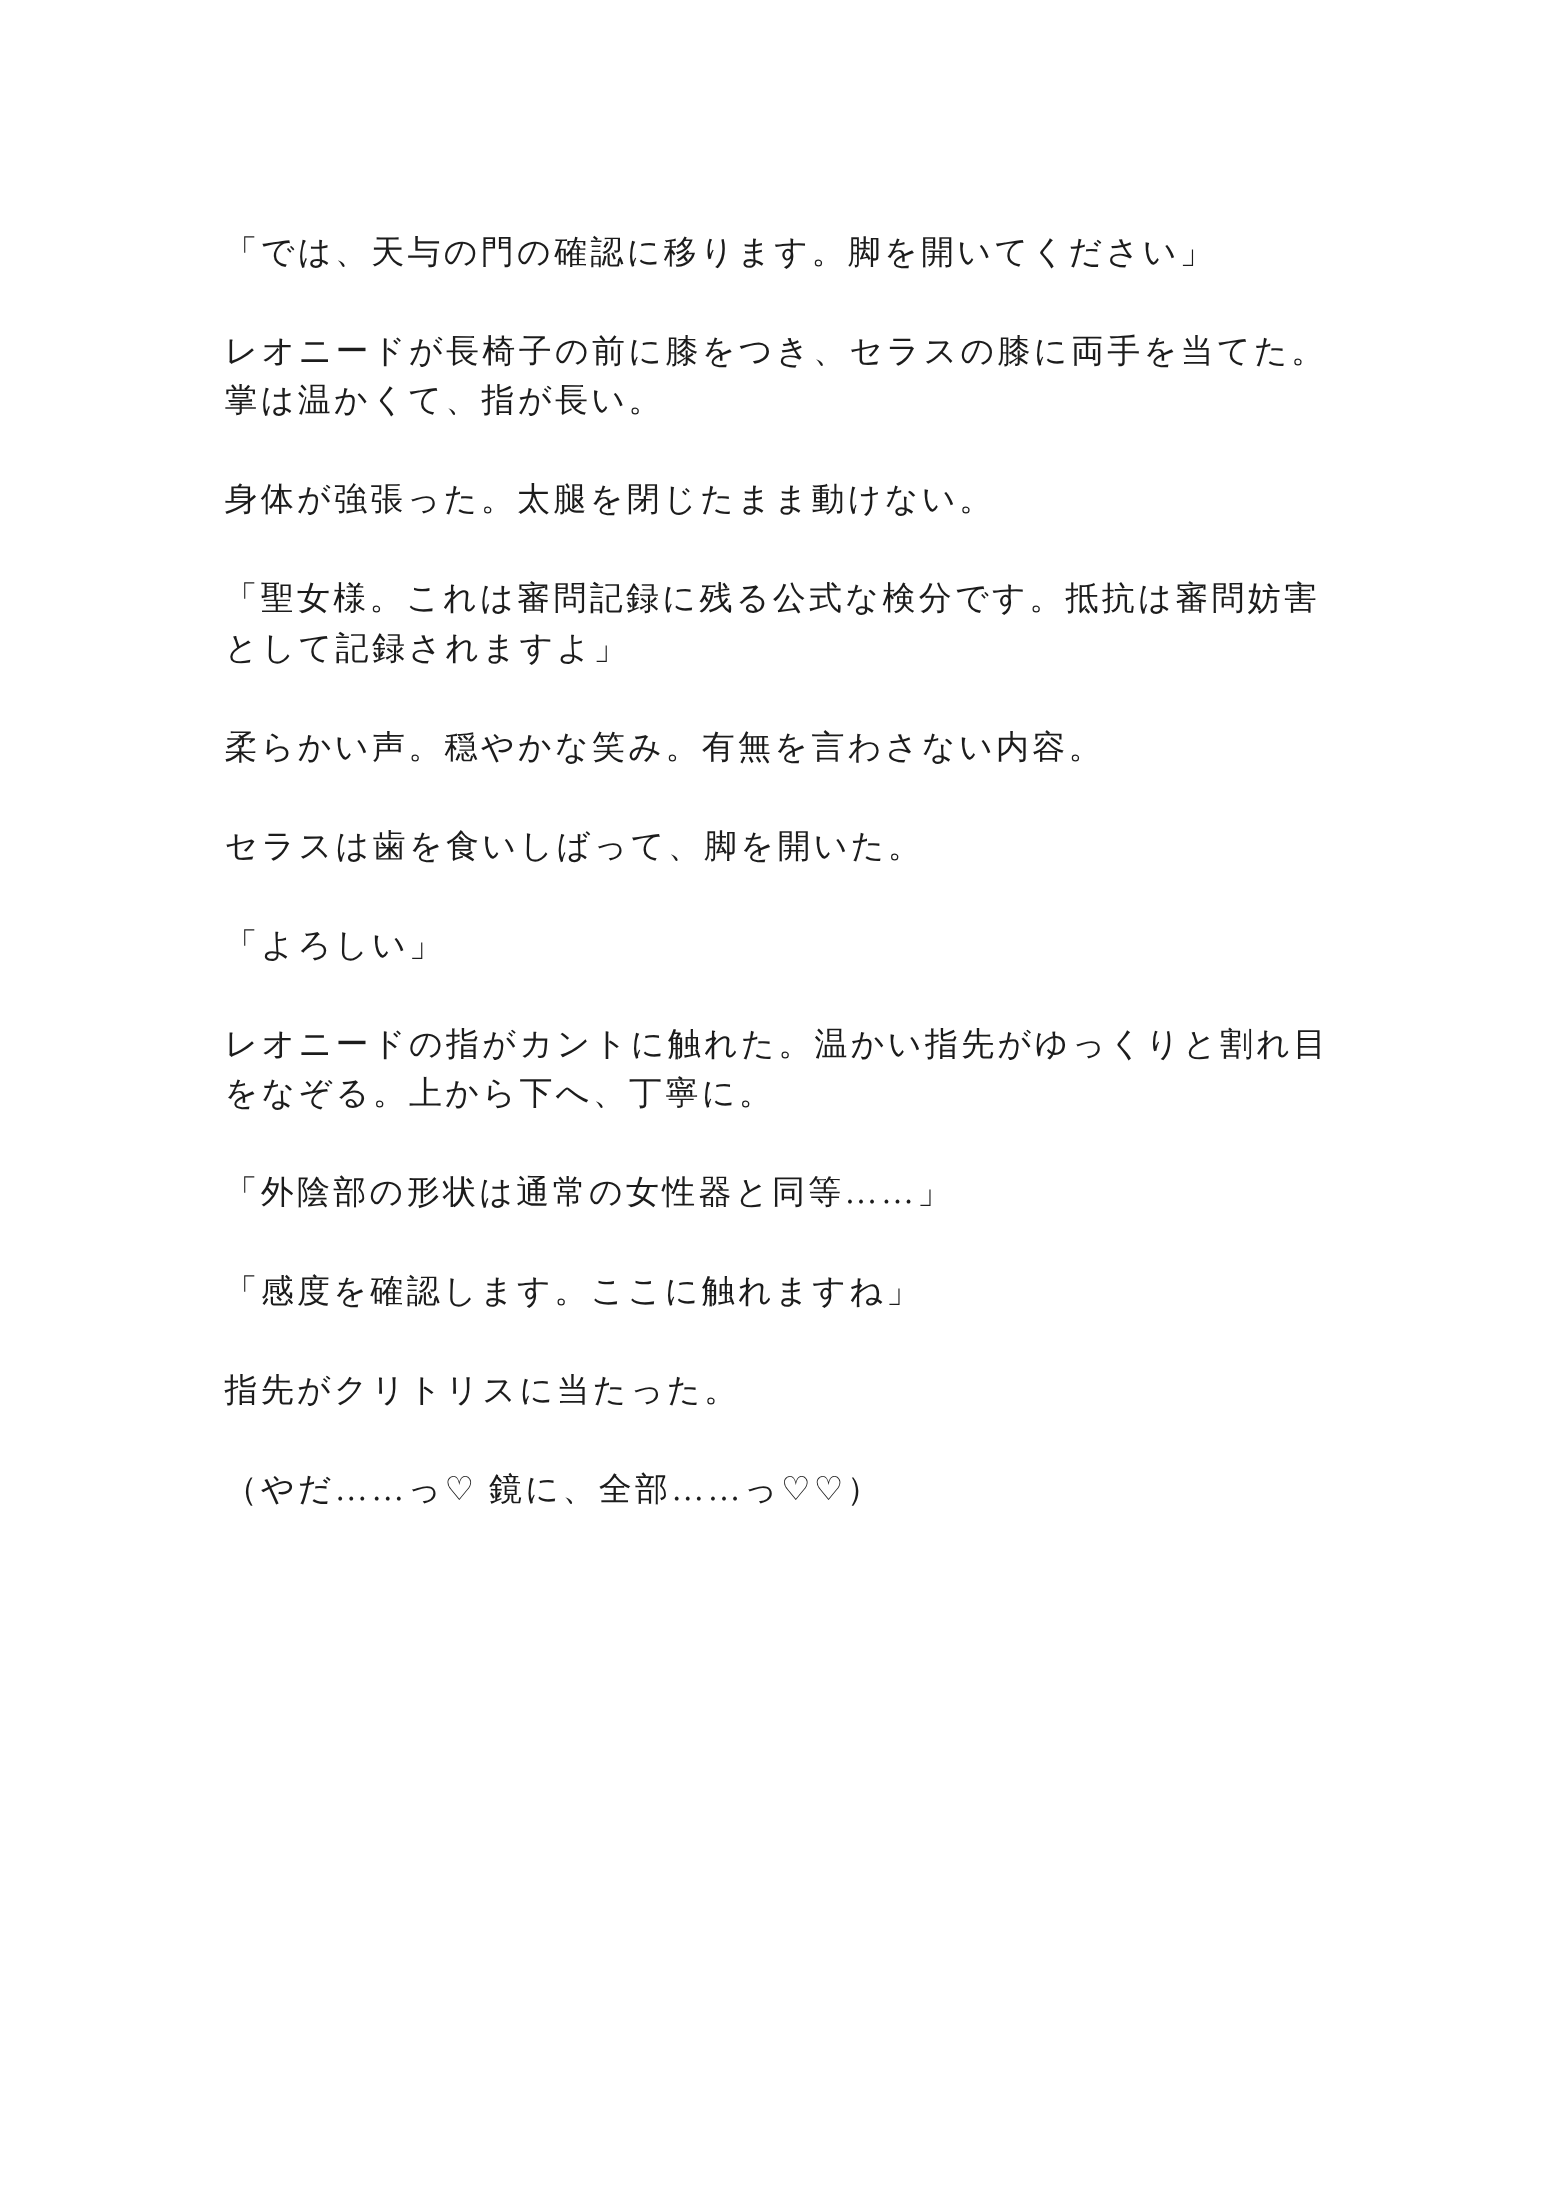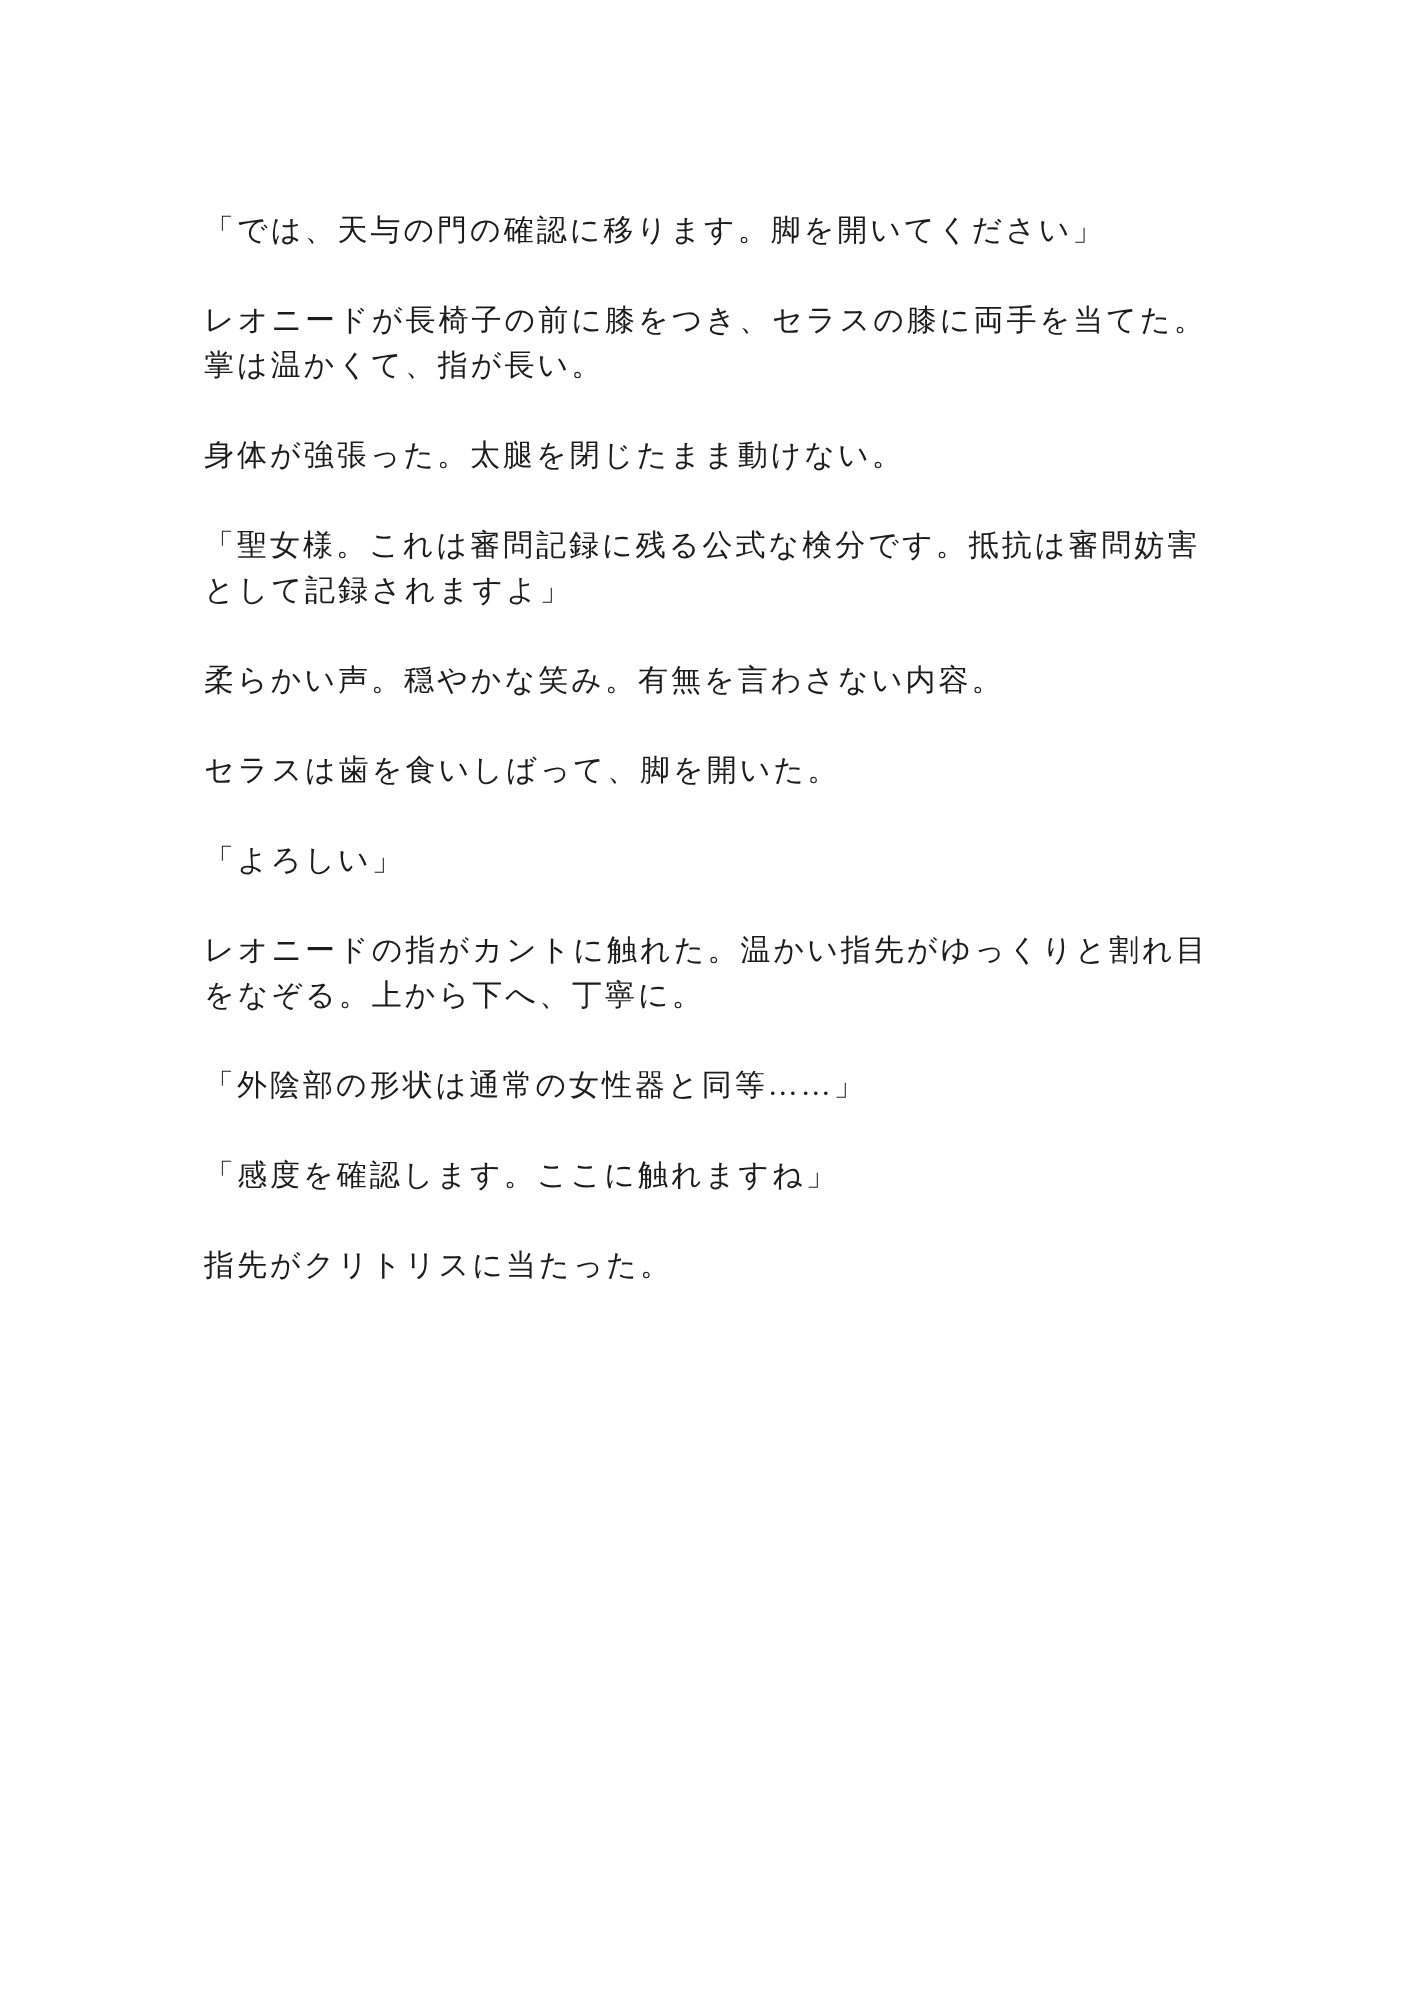--- a/index.html
+++ b/index.html
@@ -42,13 +42,14 @@
   <p>「聖女様。これは審問記録に残る公式な検分です。抵抗は審問妨害
 として記録されますよ」</p>
   <p>柔らかい声。穏やかな笑み。有無を言わさない内容。</p>
   <p>セラスは歯を食いしばって、脚を開いた。</p>
   <p>「よろしい」</p>
   <p>レオニードの指がカントに触れた。温かい指先がゆっくりと割れ目
 をなぞる。上から下へ、丁寧に。</p>
   <p>「外陰部の形状は通常の女性器と同等……」</p>
   <p>「感度を確認します。ここに触れますね」</p>
   <p>指先がクリトリスに当たった。</p>
+  <p>（やだ……っ♡ 鏡に、全部……っ♡♡）</p>
 </div>
 
 </body></html>

